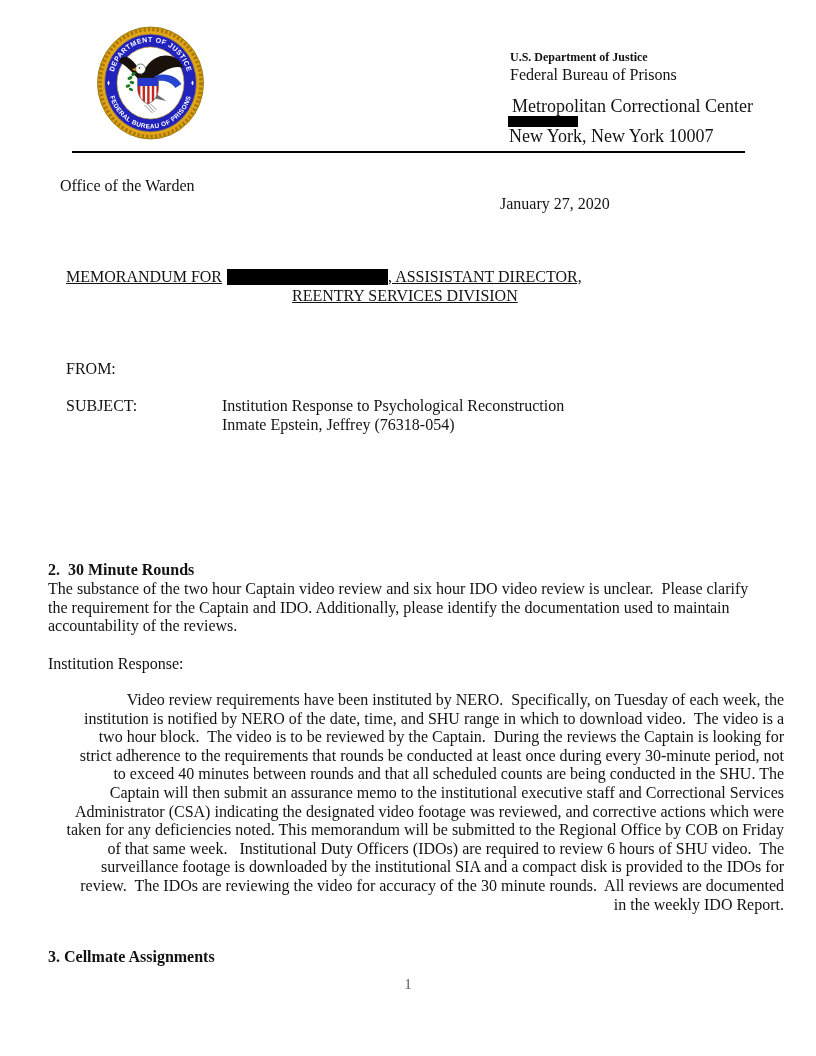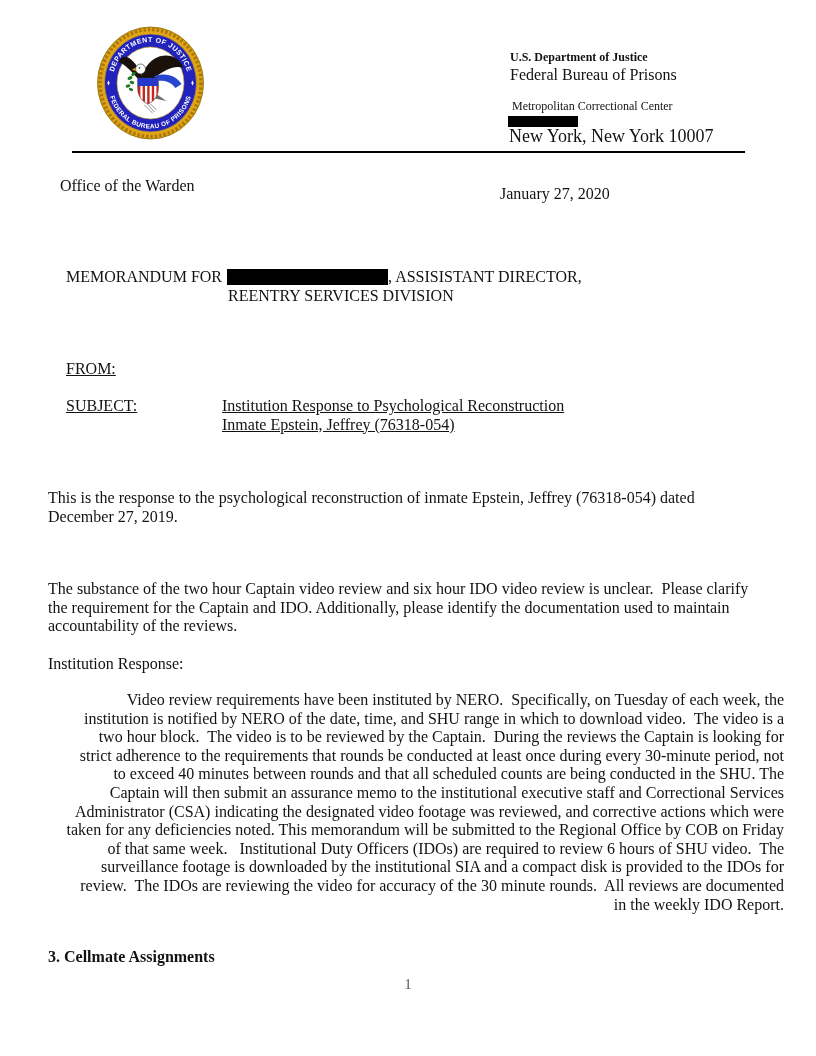--- a/index.html
+++ b/index.html
@@ -10,30 +10,30 @@
     color:#121212; font-size:16px; line-height:18.6px;
   }
   .abs{position:absolute;}
   .prewrap{white-space:pre-wrap;}
   .b{font-weight:bold;}
   .redact{display:inline-block;background:#000;vertical-align:-3px;}
   
   .hdr-right{left:510px;top:48px;}
   .agency{font-weight:bold;font-size:12px;line-height:18px;}
   .bureau{font-size:16px;line-height:18px;}
-  .facility{font-size:12px;line-height:13px;margin-top:16px;margin-left:2px;}
+  .facility{font-size:18px;line-height:13px;margin-top:16px;margin-left:2px;}
   .hdr-bar{width:70px;height:11px;background:#000;margin-top:3px;margin-left:-2px;}
   .cityline{font-size:18px;line-height:13px;margin-top:3px;margin-left:-1px;}
   .rule{left:72px;top:151px;width:673px;height:2px;background:#000;}
   .office{left:60px;top:177px;}
-  .dateline{left:500px;top:185px;}
+  .dateline{left:500px;top:195px;}
   
-  .memo-for{left:66px;top:268px;}
-  .memo-for .line2{padding-left:162px;}
-  .kv{display:flex;text-decoration:underline;}
+  .memo-for{left:66px;top:268px;text-decoration:underline;}
+  .memo-for .line2{padding-left:162px;text-align:center;}
+  .kv{display:flex;}
   .kv .k{flex:0 0 156px;}
   .from-row{left:66px;top:360px;}
   .subject-row{left:66px;top:397px;justify-content:center;}
   .bar-memo{width:161px;height:16px;margin-left:5px;}
   .bar-from{width:102px;height:16px;}
   
   .bodytxt{left:48px;width:736px;}
   .intro{top:489px;}
   .h2{top:561px;}
   .p2{top:580px;}
@@ -138,23 +138,22 @@
   <div class="abs from-row kv">
     <span class="k">FROM:</span>
   </div>
 
   <div class="abs subject-row kv">
     <span class="k">SUBJECT:</span>
     <span class="prewrap">Institution Response to Psychological Reconstruction
 Inmate Epstein, Jeffrey (76318-054)</span>
   </div>
 
-  <div class="abs bodytxt intro prewrap">This is the response to the psychological reconstruction of inmate Epstein, Jeffrey (76318-054) dated
-December 27, 2019.</div>
 
+  <div class="abs bodytxt h2 b prewrap">2.  30 Minute Rounds</div>
   <div class="abs bodytxt p2 prewrap">The substance of the two hour Captain video review and six hour IDO video review is unclear.  Please clarify
 the requirement for the Captain and IDO. Additionally, please identify the documentation used to maintain
 accountability of the reviews.</div>
 
   <div class="abs bodytxt resplabel">Institution Response:</div>
   <div class="abs bodytxt respp prewrap">Video review requirements have been instituted by NERO.  Specifically, on Tuesday of each week, the
 institution is notified by NERO of the date, time, and SHU range in which to download video.  The video is a
 two hour block.  The video is to be reviewed by the Captain.  During the reviews the Captain is looking for
 strict adherence to the requirements that rounds be conducted at least once during every 30-minute period, not
 to exceed 40 minutes between rounds and that all scheduled counts are being conducted in the SHU. The

